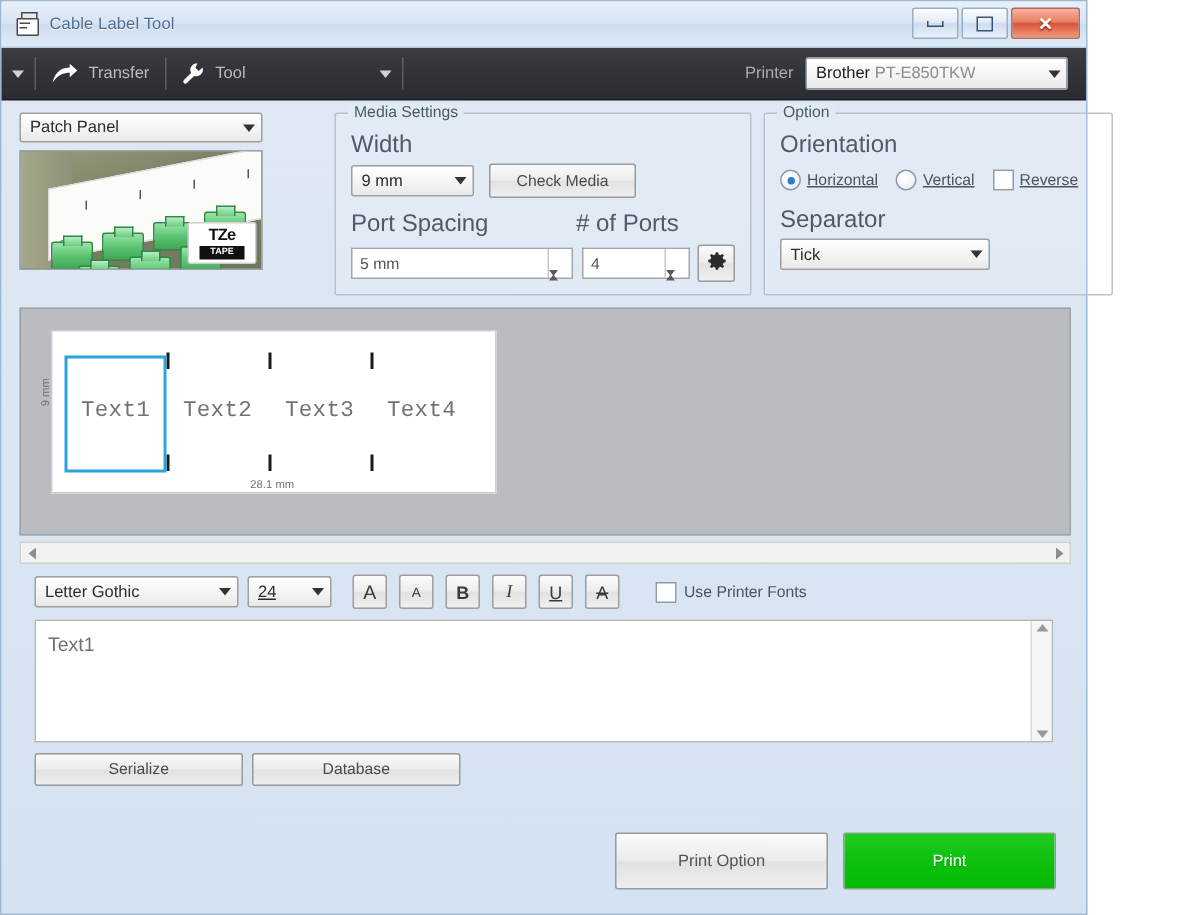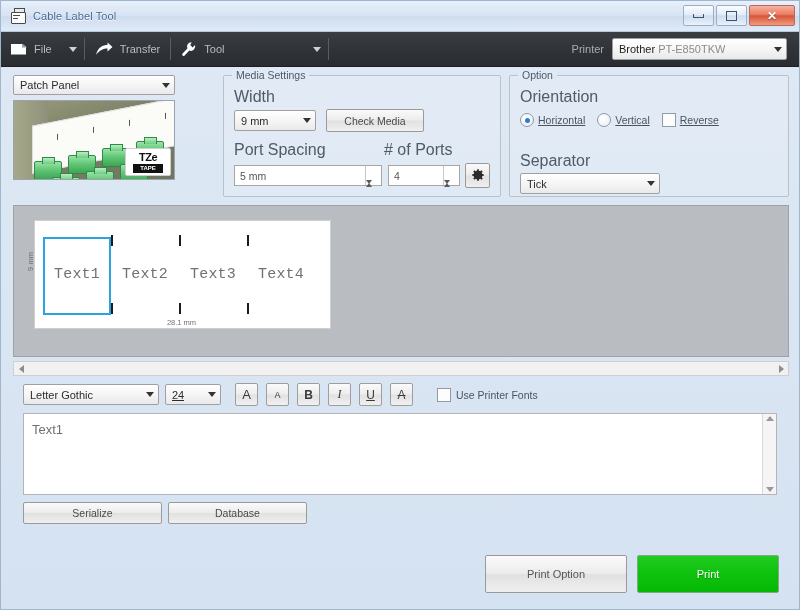--- a/index.html
+++ b/index.html
@@ -4,21 +4,21 @@
 <style>
   html, body {
     margin: 0; padding: 0;
     width: 800px; height: 610px;
     background: #ffffff;
     font-family: "Liberation Sans", sans-serif;
     overflow: hidden;
   }
   .window {
     position: relative;
-    width: 800px; height: 610px;
+    width: 725px; height: 610px;
     box-sizing: border-box;
     background: linear-gradient(180deg,#dfe9f5 0%, #d5e2f1 100%);
     border: 1px solid #9fb6cd;
   }
   
   .titlebar {
     position: relative;
     height: 30px;
     background: linear-gradient(180deg,#e8f0fa 0%,#d7e4f3 48%,#cfdcee 52%,#e0ebf8 100%);
     border-bottom: 1px solid #b7c9dd;
@@ -277,27 +277,20 @@
           <span class="gl-max"></span>
         </div>
       <div class="wbtn close">
           <span class="gl-close">✕</span>
         </div>
     </div>
   </div>
 
   <div class="toolbar">
     <div class="tb-group">
-      <div class="tb-btn">
-        <span class="ico-file">
-            <span class="pg"></span>
-            <span class="fold"></span>
-          </span>
-        <span>File</span>
-      </div>
       <div class="tb-caret">
           <i></i>
         </div>
     </div>
     <div class="tb-sep"></div>
     <div class="tb-group">
       <div class="tb-btn">
         <span class="ico-transfer">
           <svg width="18" height="14" viewBox="0 0 18 14">
               <path d="M1 13 C3 5, 8 3, 12.5 3 L12.5 0.5 L17.5 5 L12.5 9.5 L12.5 6.5 C8.5 6.5, 4.5 8, 1 13 Z" fill="#ffffff"></path>
@@ -418,21 +411,21 @@
         </div>
         <div class="radio">
           <span class="rd"></span>
           <span>Vertical</span>
         </div>
         <div class="radio">
           <span class="cb"></span>
           <span>Reverse</span>
         </div>
       </div>
-      <span class="flabel" style="margin-top:25px">Separator</span>
+      <span class="flabel" style="margin-top:11px">Separator</span>
       <div class="combo sep-combo">
         <span class="cv">Tick</span>
         <span class="carr"></span>
       </div>
     </div>
   </div>
 
   <div class="preview-area">
     <div class="label-canvas">
       <div class="vert-dim">9 mm</div>

